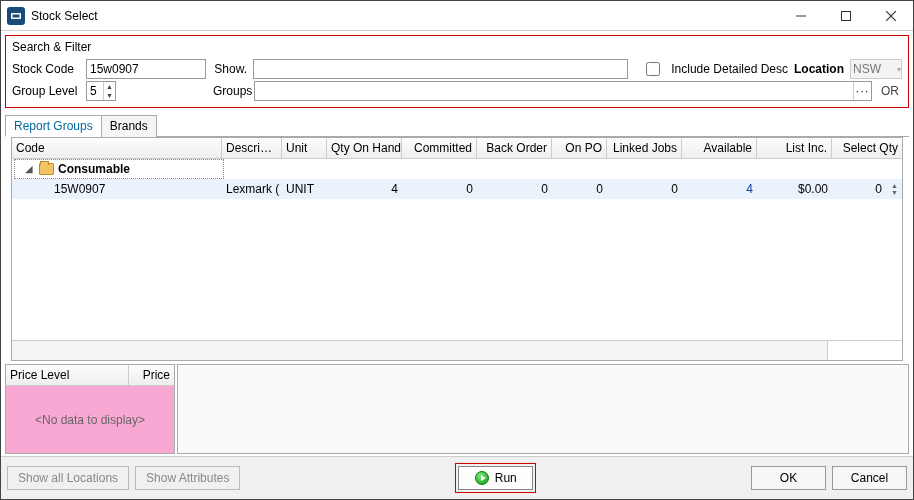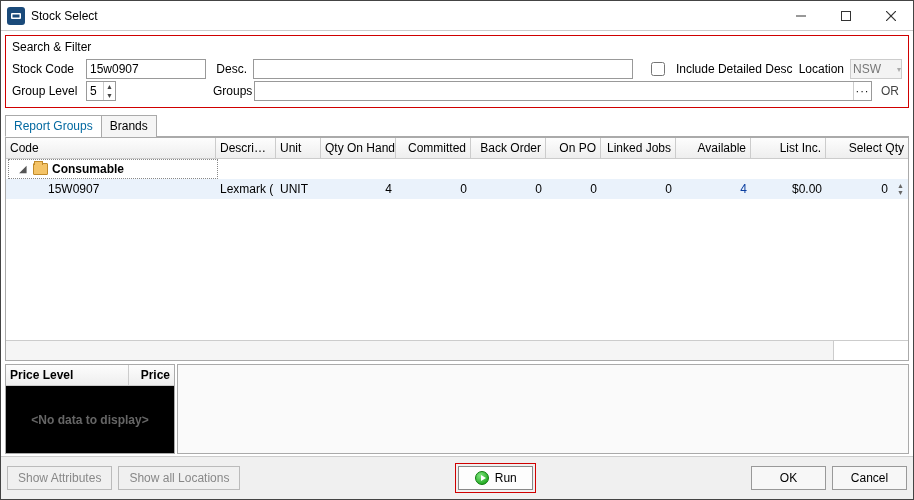--- a/index.html
+++ b/index.html
@@ -78,21 +78,21 @@
     background: #fff;
   }
   .label-desc { width: 35px; text-align: right; }
   .label-stockcode { width: 68px; }
   .label-grouplevel { width: 68px; }
   .label-groups { width: 35px; text-align: right; }
   .stockcode-input { width: 120px; }
   .desc-input { flex: 1; max-width: 400px; width: 400px; }
   .chk { display: flex; align-items: center; gap: 8px; margin-left: 8px; }
   .chk input { width: 14px; height: 14px; }
-  .loc-label { margin-left: auto; }
+  .loc-label { margin-left: auto; font-weight: bold; }
   .loc-cell { width: 52px; display:flex; align-items:center;}
   .loc-select {
     width: 52px; height: 20px;
     border: 1px solid #ccc;
     background: #f3f3f3;
     font-size: 12px;
     padding-left: 2px;
     display:flex; align-items:center; justify-content:space-between;
     color:#777;
   }
@@ -148,21 +148,21 @@
   }
   .tab.active {
     background: #fff;
     color: #0369a1;
     border-bottom: 1px solid #fff;
   }
 
   
   .grid-wrap {
     flex:1;
-    margin: 0 2px;
+    margin: 0 8px;
     border:1px solid #aaa;
     display:flex;
     flex-direction:column;
     overflow:hidden;
   }
   .grid-header {
     display:flex;
     background: linear-gradient(#fdfdfd,#eee);
     border-bottom:1px solid #ccc;
     font-size:12px;
@@ -212,22 +212,22 @@
     display:flex; justify-content:flex-end;
   }
   .grid-footer .slot { width:75px; border-left:1px solid #ccc; background:#fff;}
 
   
   .bottom-row {
     display:flex; gap:2px; margin: 3px 2px 0 2px;
     height: 90px;
   }
   .panel {
-    border:1px solid #aaa; background:#000000; flex:0 0 170px;
-    display:flex; flex-direction:column;font-weight:bold;
+    border:1px solid #aaa; background:#f9a8d4; flex:0 0 170px;
+    display:flex; flex-direction:column;
   }
   .panel .phead { display:flex; background:linear-gradient(#fdfdfd,#eee); border-bottom:1px solid #ccc;}
   .panel .phead div { padding:3px 4px; border-right:1px solid #ccc; font-size:12px;}
   .panel .pbody { flex:1; display:flex; align-items:center; justify-content:center; color:#666;}
   .panel2 { flex:1; border:1px solid #aaa; background:#fafafa; }
 
   
   .footer {
     display:flex; align-items:center;
     padding: 6px;
@@ -299,21 +299,21 @@
   </div>
 
   <div class="content">
 
     <div class="groupbox">
       <div class="legend">Search &amp; Filter</div>
 
       <div class="filter-row">
         <label class="label-stockcode">Stock Code</label>
         <input class="txt stockcode-input" value="15w0907" style="">
-        <label class="label-desc">Desc.</label>
+        <label class="label-desc">Show.</label>
         <input class="txt desc-input" value="" style="">
         <label class="chk">
           <input type="checkbox" style="">
           <span>Include Detailed Desc</span>
         </label>
         <label class="loc-label">Location</label>
         <div class="loc-cell">
           <div class="loc-select">
             <span>NSW</span>
             <span style="font-size:8px;color:#aaa;">▾</span>
@@ -401,22 +401,22 @@
           <div style="width:45px; text-align:right; border-right:none;">Price</div>
         </div>
         <div class="pbody">&lt;No data to display&gt;</div>
       </div>
       <div class="panel2"></div>
     </div>
 
   </div>
 
   <div class="footer">
+    <div class="btn disabled">Show all Locations</div>
     <div class="btn disabled">Show Attributes</div>
-    <div class="btn disabled">Show all Locations</div>
     <div class="spacer"></div>
     <div class="run-wrap">
       <div class="btn run">
         <span class="play-icon"></span>
         <span>Run</span>
       </div>
     </div>
     <div class="spacer"></div>
     <div class="btn">OK</div>
     <div class="btn">Cancel</div>

